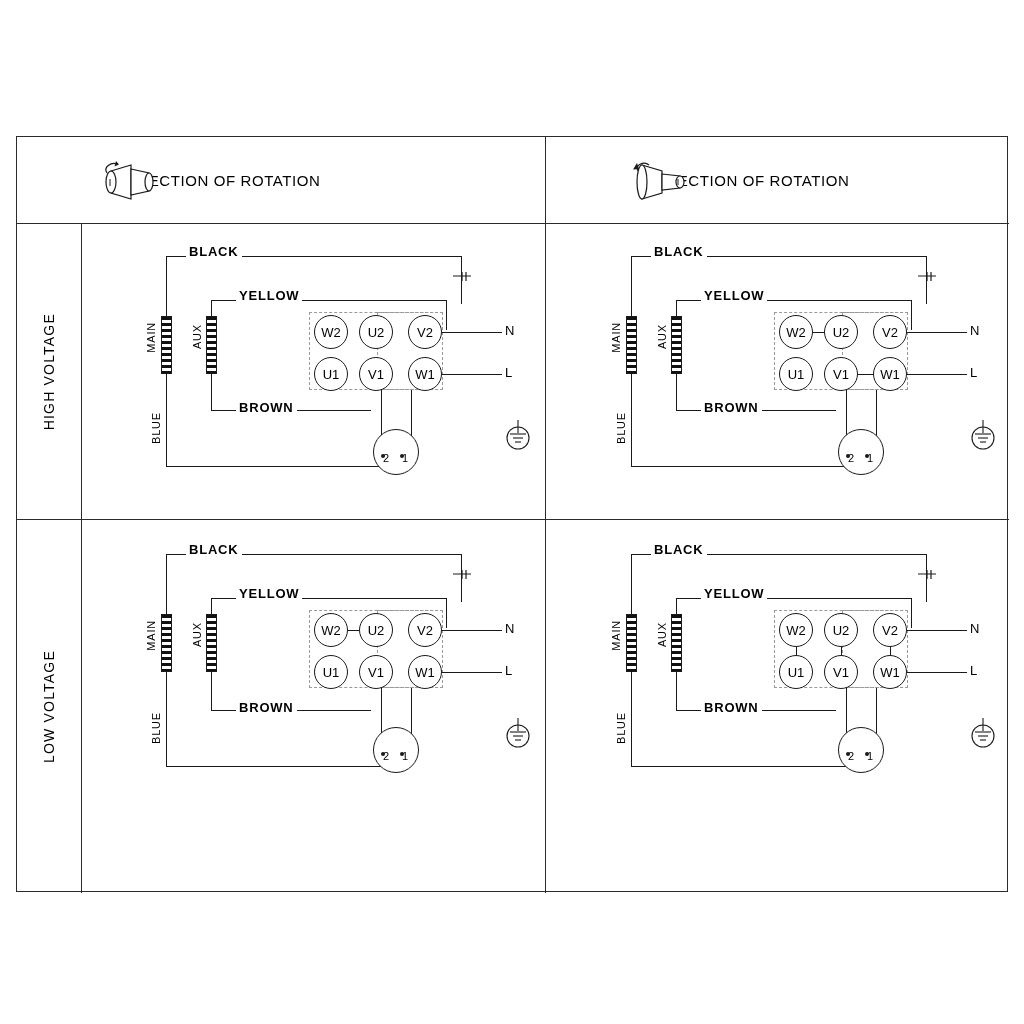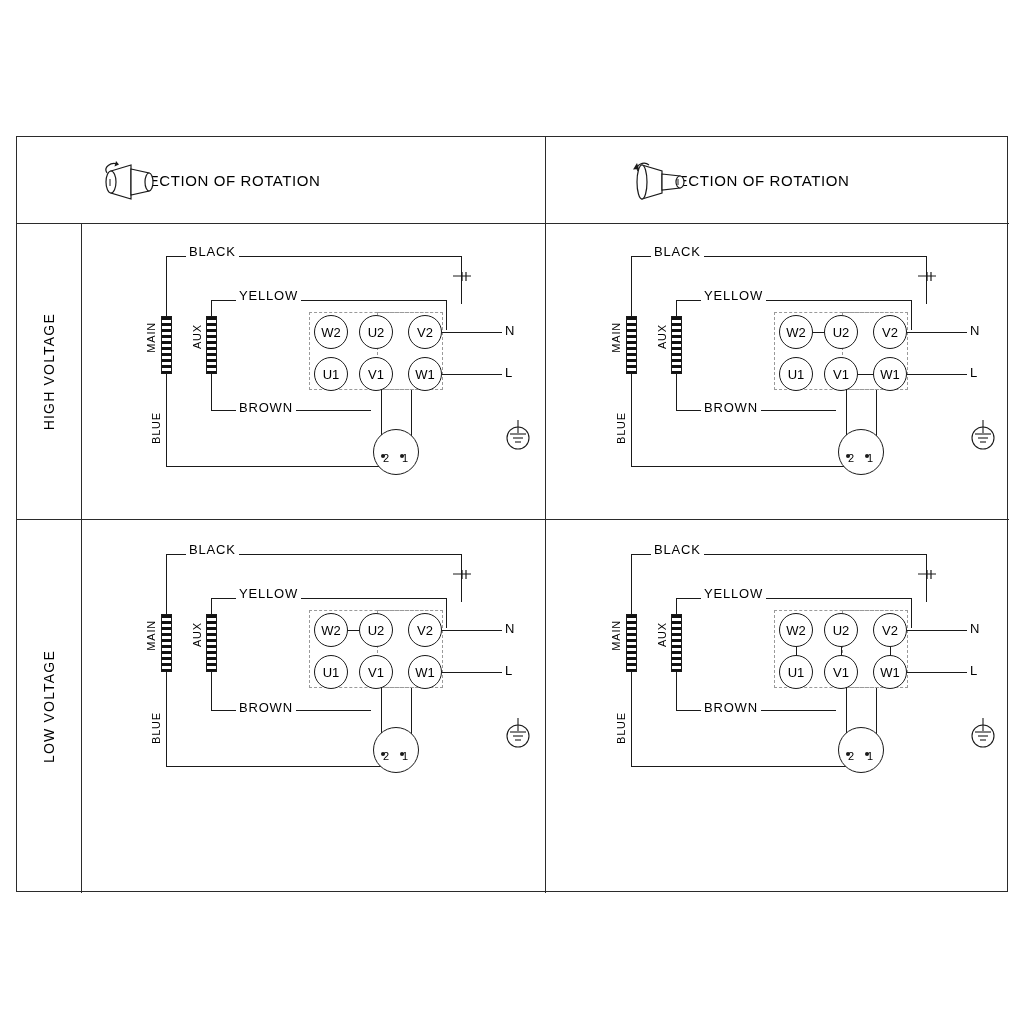--- a/index.html
+++ b/index.html
@@ -185,20 +185,21 @@
     display: inline-block;
     white-space: nowrap;
   }
   .wlabel {
     position: absolute;
     font-size: 13px;
     letter-spacing: 0.8px;
     white-space: nowrap;
     background: #ffffff;
     padding: 0 3px;
+    font-weight: bold;
   }
   .nl {
     position: absolute;
     font-size: 13px;
   }
   .gnd {
     position: absolute;
     width: 34px;
     height: 34px;
   }

